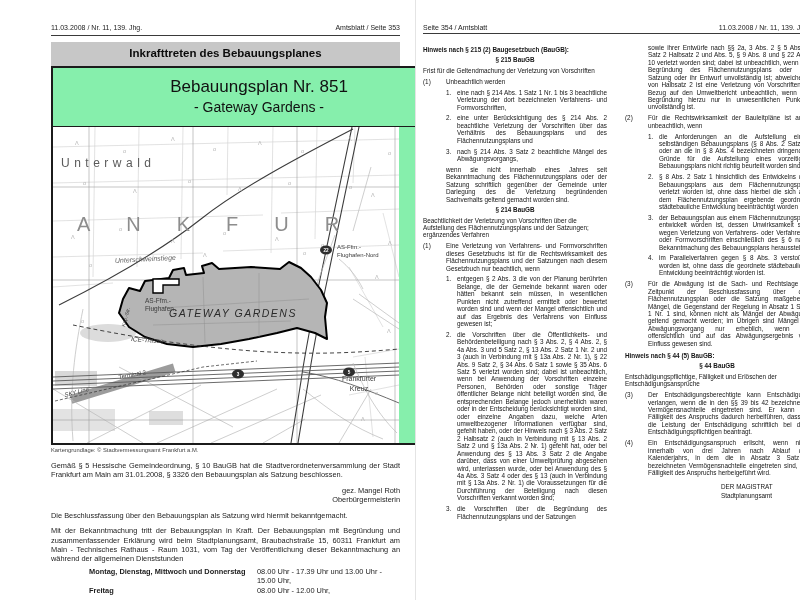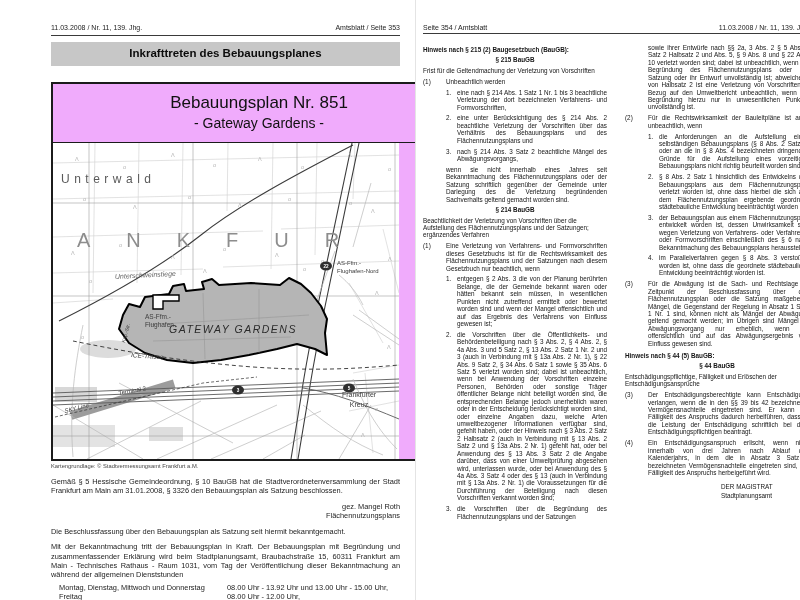--- a/index.html
+++ b/index.html
@@ -8,33 +8,33 @@
     font-family:"Liberation Sans","DejaVu Sans",sans-serif; color:#1c1c1c;
   }
   .spread { display:flex; width:800px; height:600px; background:#ffffff;padding-left:16px; }
   .page { width:400px; height:600px; box-sizing:border-box; overflow:hidden; background:#fff; }
   .page-left  { padding:24px 15px 0 35px; border-right:1px solid #e4e4e4; }
   .page-right { padding:24px 6px 0 7px; }
   .hdr { display:flex; justify-content:space-between; font-size:7px; color:#222;
          padding-bottom:2px; border-bottom:1px solid #3a3a3a; }
   .banner { margin-top:6px; background:#c7c7c7; color:#0c0c0c; text-align:center;
             font-weight:bold; font-size:11.5px; padding:4px 0 5px; }
-  .mapbox { margin-top:16px; width:416px; box-sizing:border-box; border:2px solid #1b1b1b; background:#f0abfc; }
+  .mapbox { width:416px; box-sizing:border-box; border:2px solid #1b1b1b; background:#86efac; }
   .map-title-area { text-align:center; padding:8px 0 9px; border-bottom:1px solid #1b1b1b; }
   .map-title { font-size:17px; color:#111; }
   .map-subtitle { font-size:14px; margin-top:2px; color:#111; }
   svg.map { display:block; width:346px; height:316px; }
   svg.map text { font-family:"Liberation Sans","DejaVu Sans",sans-serif; }
   .credit { font-size:5.8px; color:#444; margin-top:2px; }
   .lp-body { font-size:7.4px; line-height:1.28; }
   .para { margin:6px 0 0 0; text-align:justify; }
   .sig { text-align:right; margin-top:6px; line-height:1.28; }
   .hours { margin-top:3px; }
   .hours-row { display:flex; }
-  .hours-days { margin-left:8px; width:168px; flex:none; }
+  .hours-days { margin-left:38px; width:168px; flex:none;font-weight:bold; }
   .rp-cols { display:flex; gap:18px; margin-top:10px; }
   .col { width:184px; font-size:6.35px; line-height:1.17; color:#151515; }
   .bb { font-weight:bold; margin-top:2px; }
   .bc { font-weight:bold; text-align:center; margin-top:3px; }
   .blk { margin-top:3px; }
   .nb { display:flex; margin-top:3.5px; }
   .nb-lab { flex:0 0 23px; }
   .nb-body { flex:1; text-align:justify; }
   .li { display:flex; margin-left:23px; margin-top:3.5px; }
   .li-lab { flex:0 0 11px; }
@@ -228,30 +228,30 @@
         </g>
       </svg>
     </div>
 
     <div class="credit">Kartengrundlage: © Stadtvermessungsamt Frankfurt a.M.</div>
 
     <p class="para">Gemäß § 5 Hessische Gemeindeordnung, § 10 BauGB hat die Stadtverordnetenversammlung der Stadt Frankfurt am Main am 31.01.2008, § 3326 den Bebauungsplan als Satzung beschlossen.</p>
 
     <div class="sig">
       <div>gez. Mangel Roth</div>
-      <div>Flächennutzungsplans</div>
-    </div>
-
-    <p class="para">Die Beschlussfassung über den Bebauungsplan als Satzung seit hiermit bekanntgemacht.</p>
+      <div>Oberbürgermeisterin</div>
+    </div>
+
+    <p class="para">Die Beschlussfassung über den Bebauungsplan als Satzung wird hiermit bekanntgemacht.</p>
     <p class="para">Mit der Bekanntmachung tritt der Bebauungsplan in Kraft. Der Bebauungsplan mit Begründung und zusammenfassender Erklärung wird beim Stadtplanungsamt, Braubachstraße 15, 60311 Frankfurt am Main - Technisches Rathaus - Raum 1031, vom Tag der Veröffentlichung dieser Bekanntmachung an während der allgemeinen Dienststunden</p>
 
     <div class="hours">
       <div class="hours-row">
         <span class="hours-days">Montag, Dienstag, Mittwoch und Donnerstag</span>
-        <span>08.00 Uhr - 13.92 Uhr und 13.00 Uhr - 15.00 Uhr,</span>
+        <span>08.00 Uhr - 17.39 Uhr und 13.00 Uhr - 15.00 Uhr,</span>
       </div>
       <div class="hours-row">
         <span class="hours-days">Freitag</span>
         <span>08.00 Uhr - 12.00 Uhr,</span>
       </div>
     </div>
 
   </div>
 
   <div class="page page-right">

